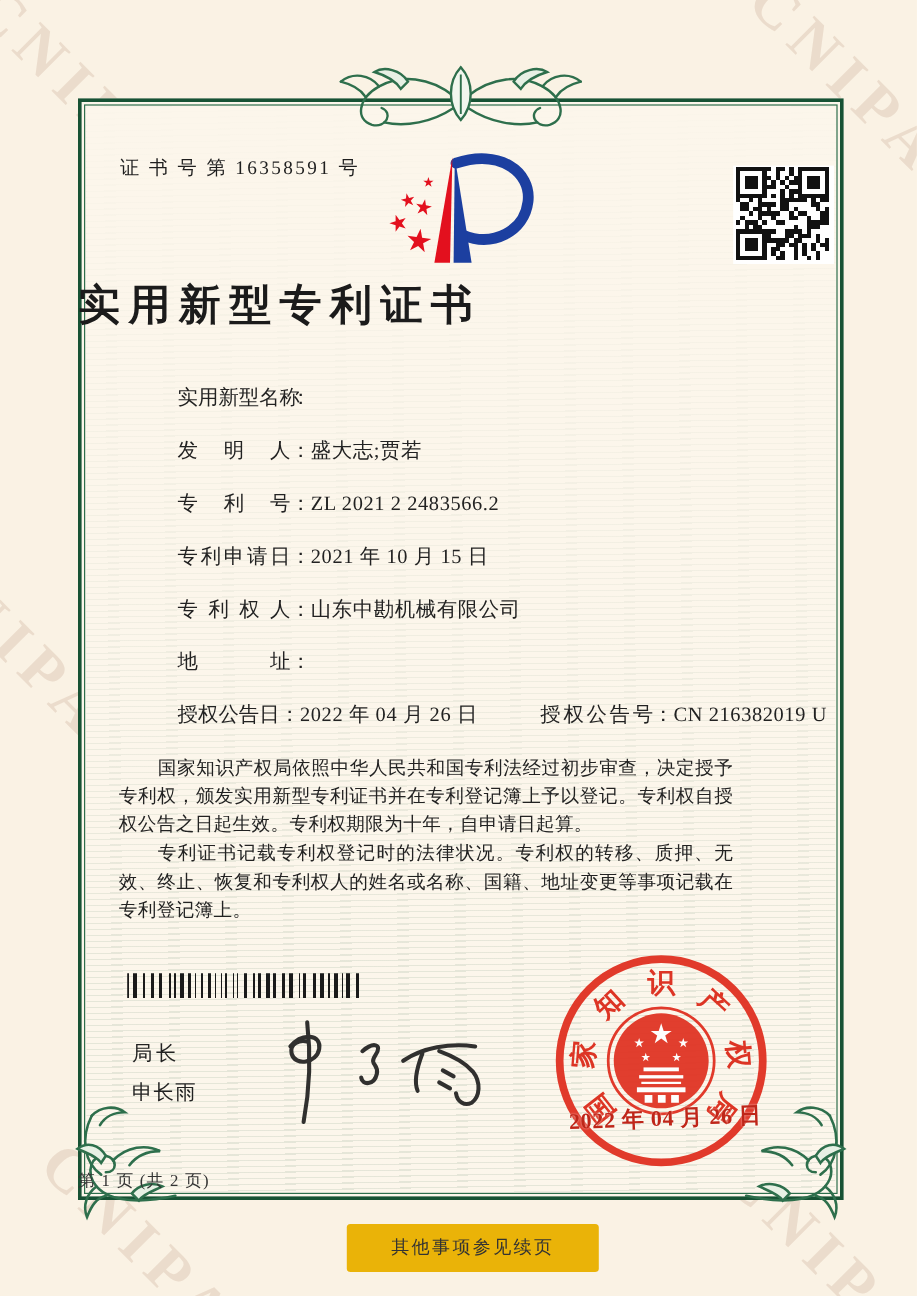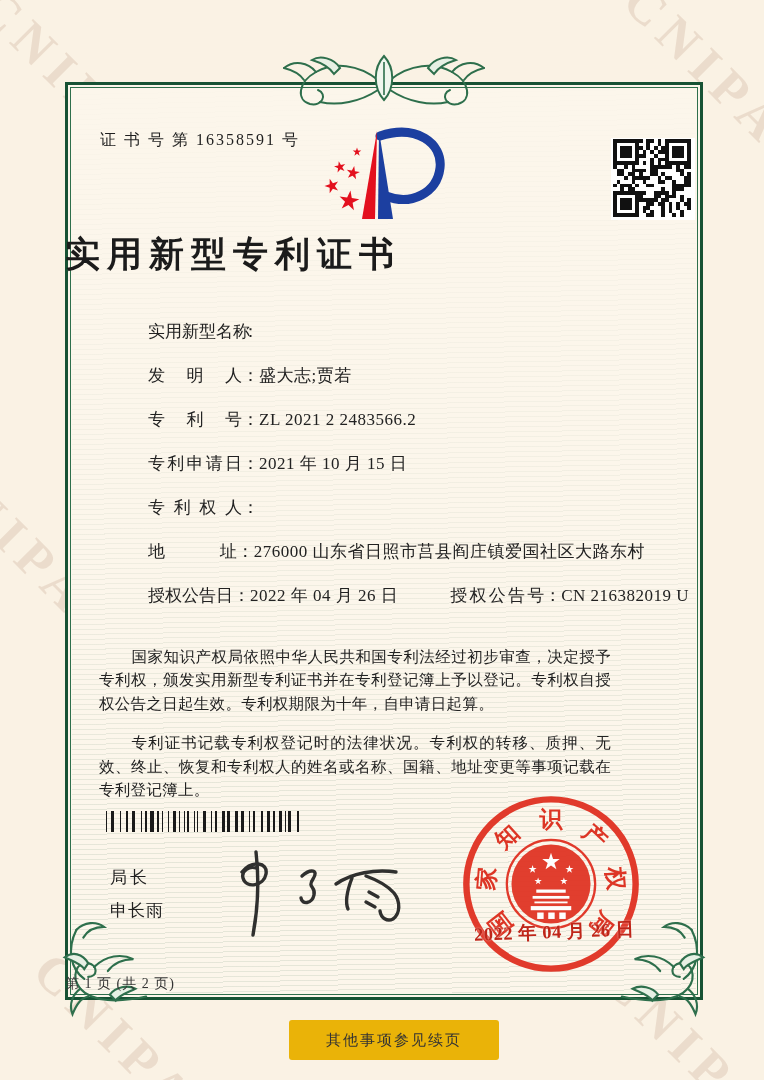--- a/index.html
+++ b/index.html
@@ -34,21 +34,21 @@
 
   .fields{position:absolute;left:100px;top:319px;width:545px;font-size:17px;color:#222;}
   .frow{display:flex;margin-bottom:19px;line-height:25px;white-space:nowrap;margin-left:48px;}
   .flabel{display:inline-block;width:94px;text-align:justify;text-align-last:justify;}
   .fcolon{display:inline-block;width:17px;}
   .fvalue{letter-spacing:0.5px;}
   .fpair2{margin-left:52px;display:flex;}
 
   .paras{position:absolute;left:99px;top:629px;width:512px;font-size:15.5px;line-height:23.4px;
          text-align:justify;color:#222;}
-  .paras p{margin:16px 0 1px 0;text-indent:2.1em;letter-spacing:0.3px;}
+  .paras p{margin:0 0 1px 0;text-indent:2.1em;letter-spacing:0.3px;}
 
   .barcode{position:absolute;left:106px;top:811px;width:198px;height:21px;}
 
   .signer-title{position:absolute;left:110px;top:866px;font-size:17px;color:#222;
                 font-family:"Liberation Sans",sans-serif;letter-spacing:3px;}
   .signer-name{position:absolute;left:110px;top:899px;font-size:17px;color:#222;
                font-family:"Liberation Sans",sans-serif;letter-spacing:1px;}
   .autograph{position:absolute;left:212px;top:842px;width:210px;height:100px;}
 
   .seal{position:absolute;left:449px;top:792px;width:204px;height:184px;opacity:0.95;}
@@ -303,25 +303,25 @@
         <span class="fvalue">ZL 2021 2 2483566.2</span>
     </div>
     <div class="frow">
       <span class="flabel">专利申请日</span>
         <span class="fcolon">：</span>
         <span class="fvalue">2021 年 10 月 15 日</span>
     </div>
     <div class="frow">
       <span class="flabel">专利权人</span>
         <span class="fcolon">：</span>
+        <span class="fvalue">山东中勘机械有限公司</span>
     </div>
     <div class="frow">
       <span class="flabel">地址</span>
         <span class="fcolon">：</span>
-        <span class="fvalue">276000 山东省日照市莒县阎庄镇爱国社区大路东村</span>
     </div>
     <div class="frow">
       <span class="flabel">授权公告日</span>
         <span class="fcolon">：</span>
         <span class="fvalue">2022 年 04 月 26 日</span>
       <span class="fpair2">
         <span class="flabel">授权公告号</span>
           <span class="fcolon">：</span>
           <span class="fvalue">CN 216382019 U</span>
       </span>

